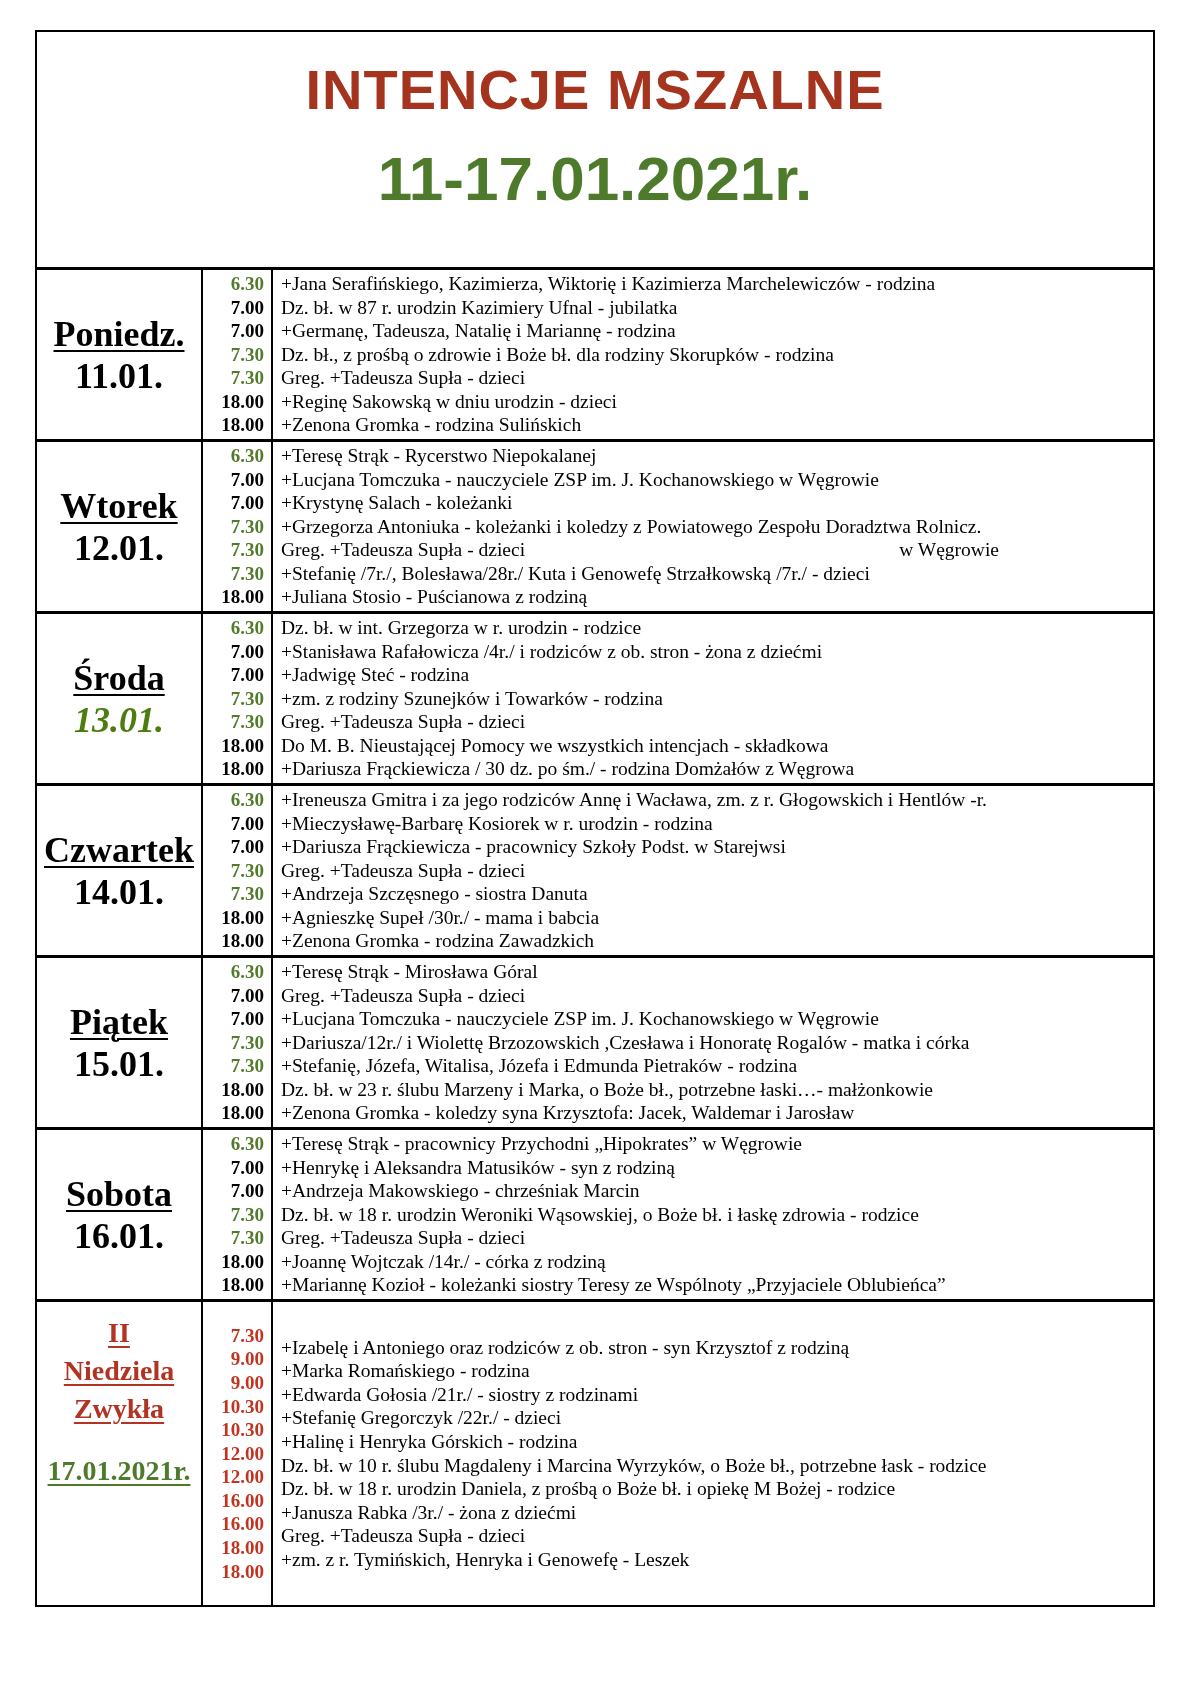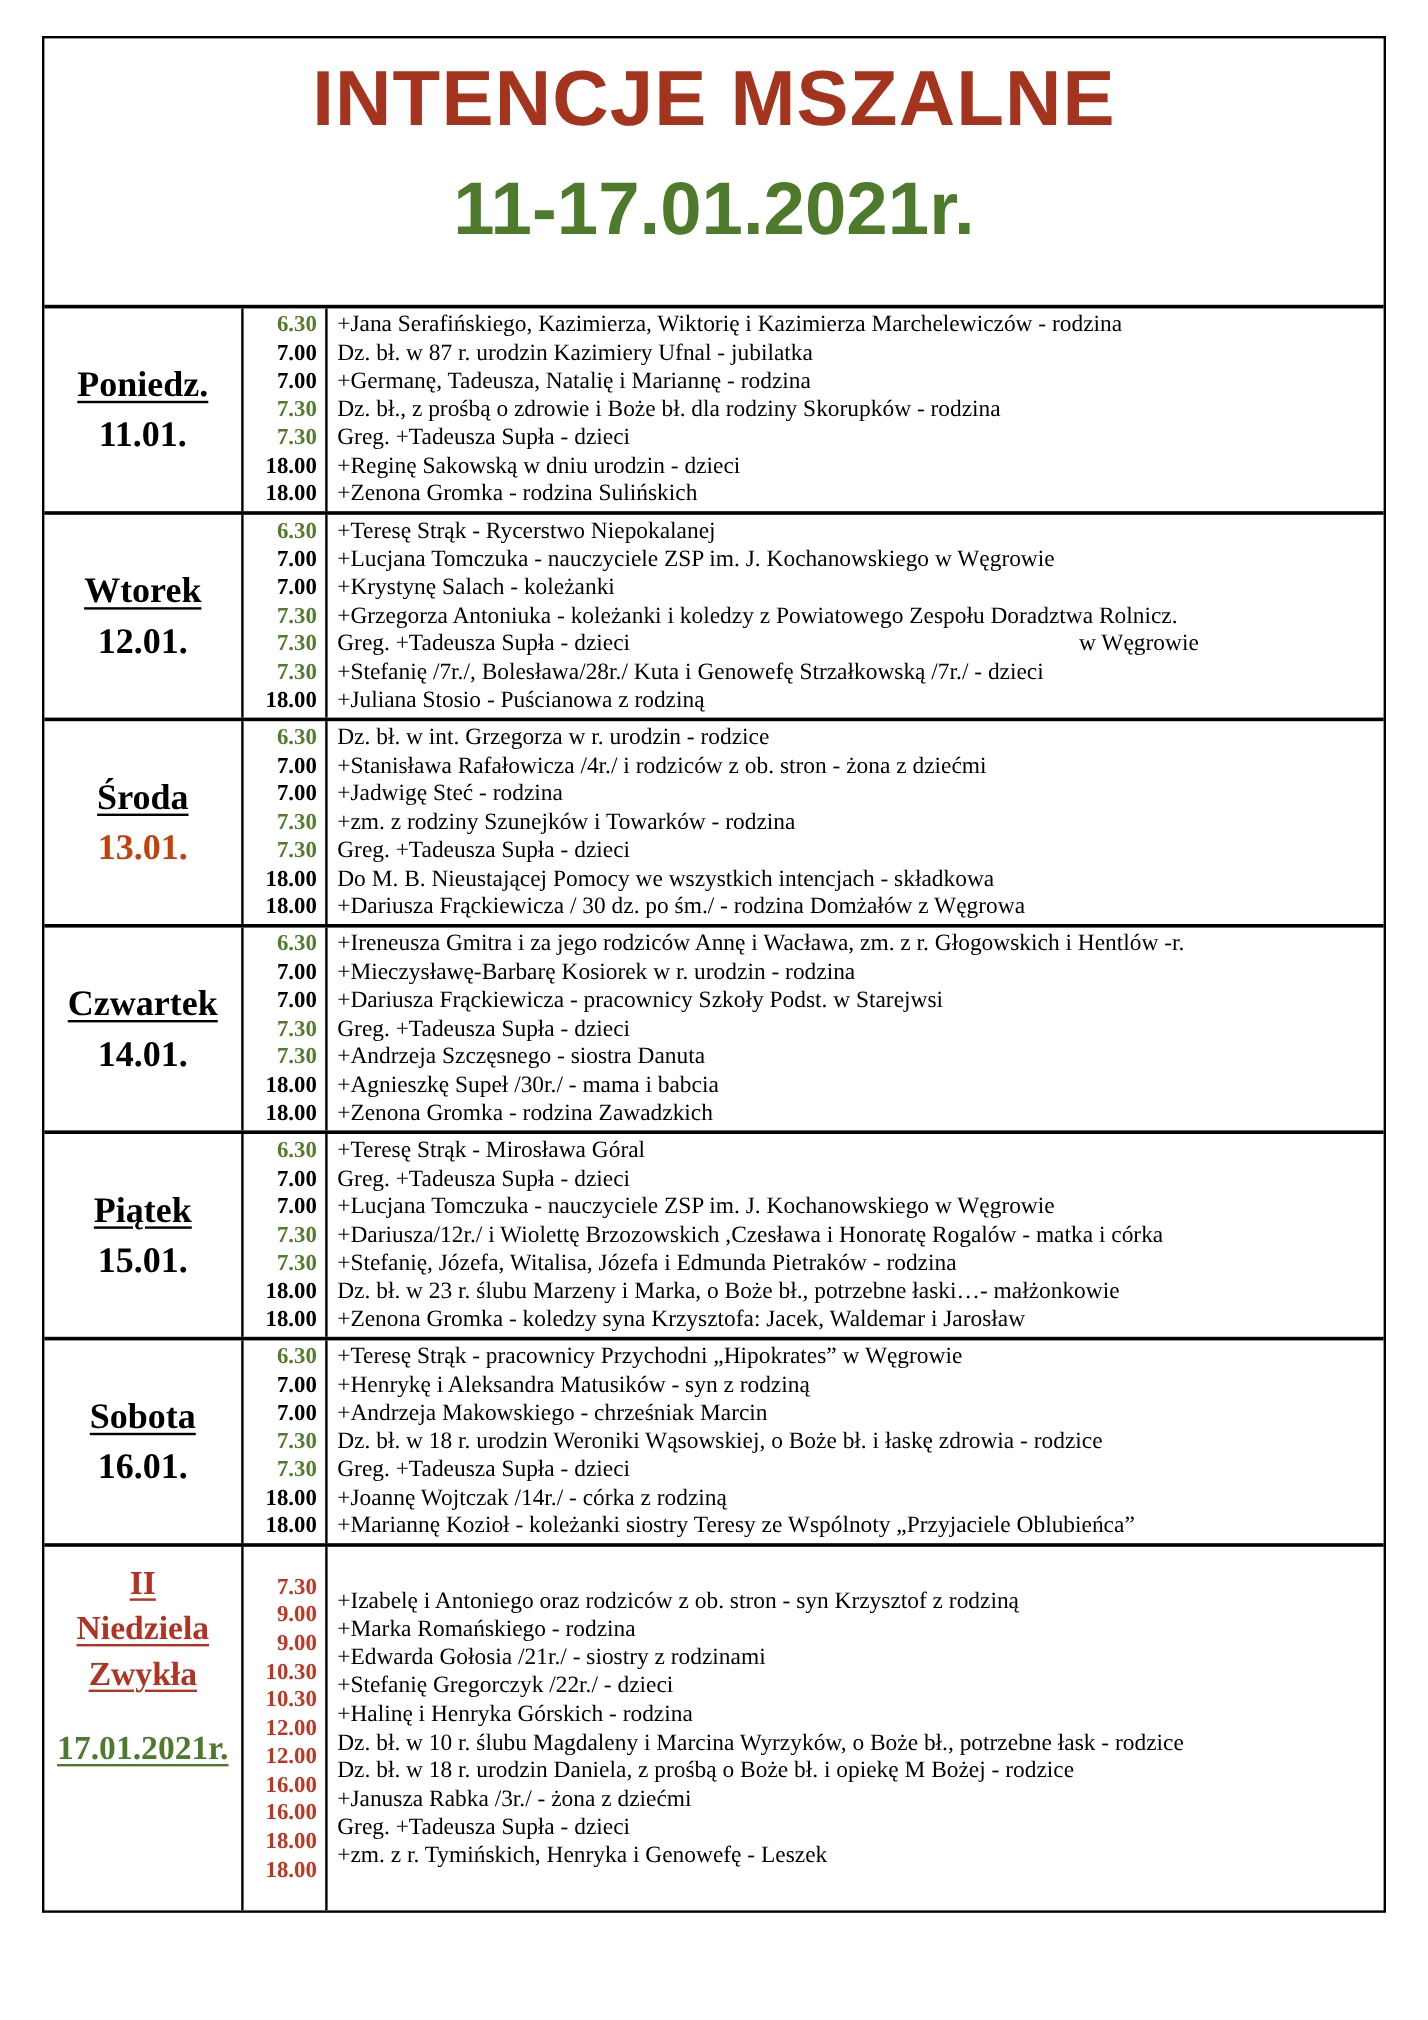--- a/index.html
+++ b/index.html
@@ -9,31 +9,31 @@
     font-family:"Liberation Serif", serif; color:#000;
   }
   .sheet {
     position:absolute; left:35px; top:30px; width:1120px;
     border:2px solid #000; background:#fff;
   }
   .header {
     height:209px; border-bottom:3px solid #000;
     text-align:center; font-family:"Liberation Sans", sans-serif; font-weight:bold;
   }
-  .title   { font-size:65px; line-height:1.05; margin-top:16px; letter-spacing:1px; }
+  .title   { font-size:56px; line-height:1.05; margin-top:29px; letter-spacing:1px; }
   .date-range { font-size:62px; line-height:1; margin-top:28px; }
 
   .day-section { display:flex; height:172px; border-bottom:3px solid #000; }
   .day-section.tall { height:303px; }
   .day-section:last-child { border-bottom:none; }
 
   .day-cell {
     width:166px; border-right:2px solid #000; flex:0 0 166px;
     display:flex; flex-direction:column; justify-content:center; align-items:center;
-    font-weight:bold; font-size:30px; line-height:42px; text-align:center;
+    font-weight:bold; font-size:36px; line-height:42px; text-align:center;
   }
   .day-cell.sunday { justify-content:flex-start; padding-top:12px; font-size:28px; line-height:38px; }
   .day-line.u { text-decoration:underline; text-decoration-thickness:2px; text-underline-offset:4px; }
   .day-line.spacer { height:24px; }
 
   .time-col {
     width:70px; flex:0 0 70px; border-right:2px solid #000;
     display:flex; flex-direction:column; justify-content:center;
     text-align:right; padding-right:7px; font-weight:bold; font-size:19px;
   }
@@ -128,21 +128,21 @@
             <span class="main">+Stefanię /7r./, Bolesława/28r./ Kuta i Genowefę Strzałkowską /7r./ - dzieci</span>
           </div>
           <div class="intention">
             <span class="main">+Juliana Stosio - Puścianowa z rodziną</span>
           </div>
         </div>
       </div>
       <div class="day-section">
         <div class="day-cell">
           <div class="day-line u" style="color: rgb(0, 0, 0);">Środa</div>
-          <div class="day-line" style="color: #c2410c;">13.01.</div>
+          <div class="day-line" style="color: #4d7c0f; font-style: italic;">13.01.</div>
         </div>
         <div class="time-col">
           <div class="time" style="color: rgb(82, 124, 44);">6.30</div>
           <div class="time" style="color: rgb(0, 0, 0);">7.00</div>
           <div class="time" style="color: rgb(0, 0, 0);">7.00</div>
           <div class="time" style="color: rgb(82, 124, 44);">7.30</div>
           <div class="time" style="color: rgb(82, 124, 44);">7.30</div>
           <div class="time" style="color: rgb(0, 0, 0);">18.00</div>
           <div class="time" style="color: rgb(0, 0, 0);">18.00</div>
         </div>

